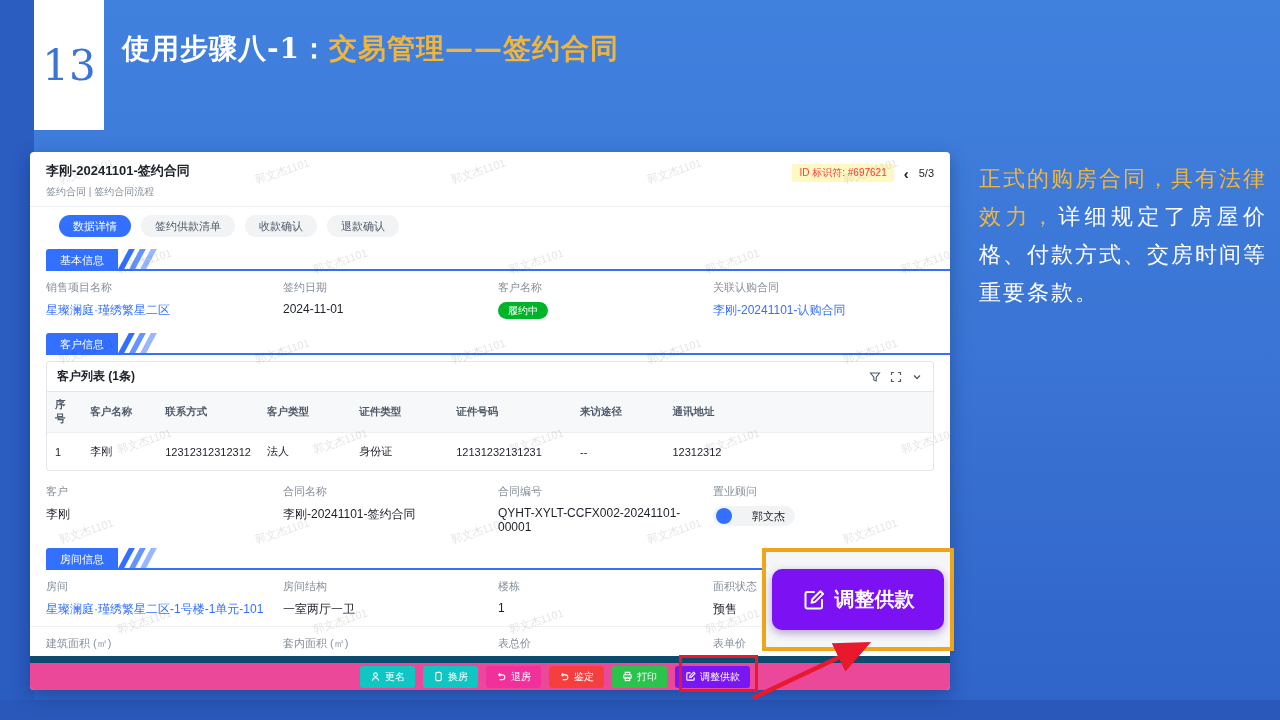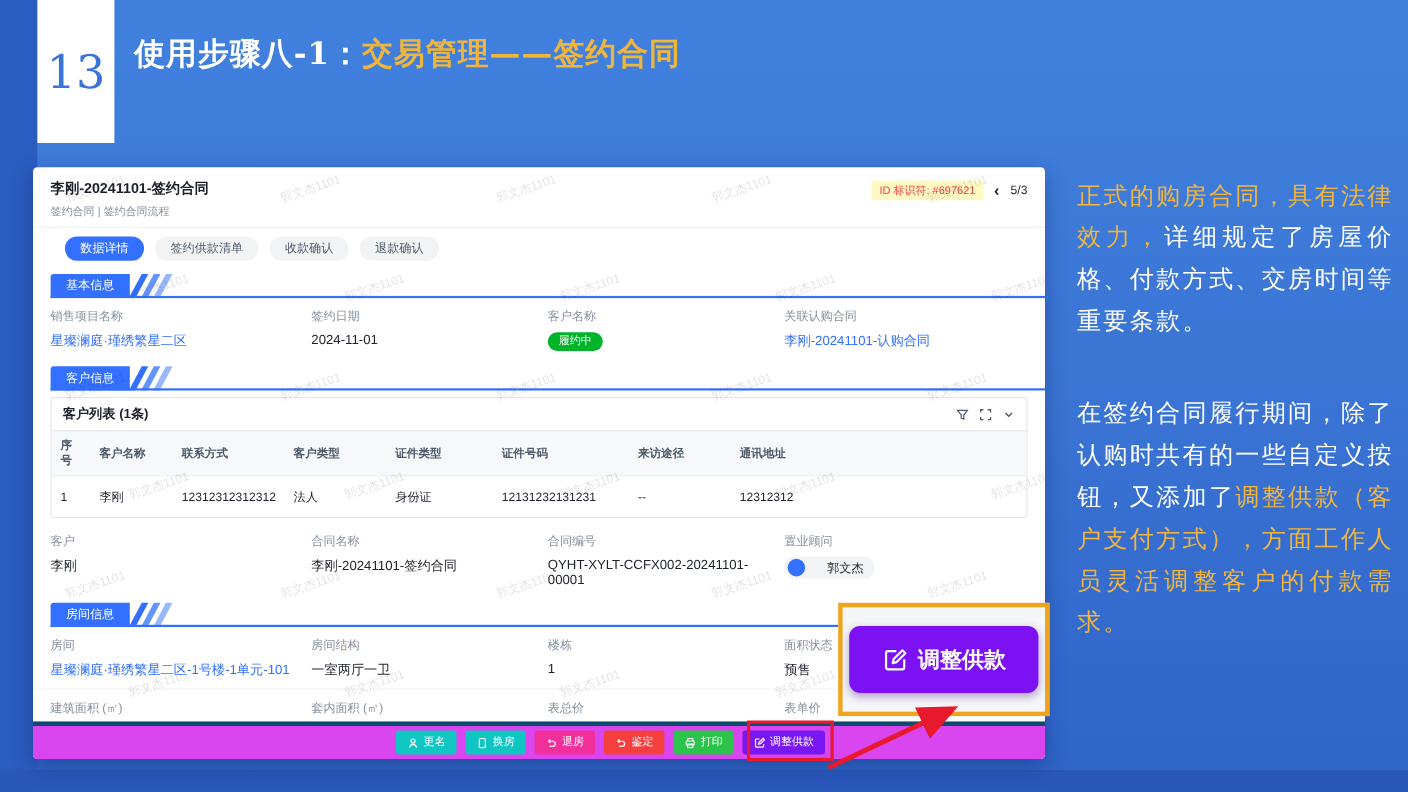--- a/index.html
+++ b/index.html
@@ -67,22 +67,22 @@
   td.link { color:#3370ff; cursor:pointer; }
   td.dim { color:#4e5969; }
 
   .chip { display:inline-flex; align-items:center; gap:20px; background:#f2f3f5; border-radius:11px; padding:2px 10px 2px 3px; }
   .chip .avatar { width:16px; height:16px; border-radius:50%; background:#3370ff; }
   .chip .chip-label { font-size:11px; color:#1d2129; }
 
   .room-row { border-top:1px solid #f0f1f3; }
   .room-row.first { border-top:none; }
 
-  .app-footer { position:absolute; left:0; bottom:0; width:100%; height:34px; background:#d946ef;
-    border-top:4px solid #0c4a6e; display:flex; align-items:center; justify-content:flex-end;
+  .app-footer { position:absolute; left:0; bottom:0; width:100%; height:34px; background:#ec4899;
+    border-top:7px solid #0c4a6e; display:flex; align-items:center; justify-content:flex-end;
     gap:8px; padding-right:200px; z-index:6; }
   .fbtn { display:inline-flex; align-items:center; gap:4px; border:none; border-radius:3px; color:#fff;
     font-size:10px; line-height:22px; padding:0 10px; cursor:pointer; font-family:"Liberation Sans",sans-serif; }
   .fbtn svg { flex:none; }
   .c-teal { background:#0fc6c2; } .c-pink { background:#f2309b; } .c-red { background:#f53f3f; }
   .c-green { background:#2bc34b; } .c-purple { background:#7816f4; }
 
   
   .red-frame { position:absolute; left:679px; top:655px; width:79px; height:37px; border:3px solid #e8192c; z-index:7; }
 
@@ -395,15 +395,14 @@
     <defs>
       <marker id="ah" markerWidth="9" markerHeight="9" refX="6.5" refY="3.5" orient="auto">
         <path d="M0 0 L8 3.5 L0 7 Z" fill="#e8192c"></path>
       </marker>
     </defs>
     <line x1="18" y1="70" x2="130" y2="17" stroke="#e8192c" stroke-width="4.5" marker-end="url(#ah)"></line>
   </svg>
 
   <div class="right-panel">
     <p><span class="gold">正式的购房合同，具有法律效力，</span><span class="white">详细规定了房屋价格、付款方式、交房时间等重要条款。</span></p>
-    <p><span class="white">在签约合同履行期间，除了认购时共有的一些自定义按钮，又添加了</span><span class="gold">调整供款（客户支付方式），方面工作人员灵活调整客户的付款需求。</span></p>
   </div>
 </div>
 
 </body></html>

